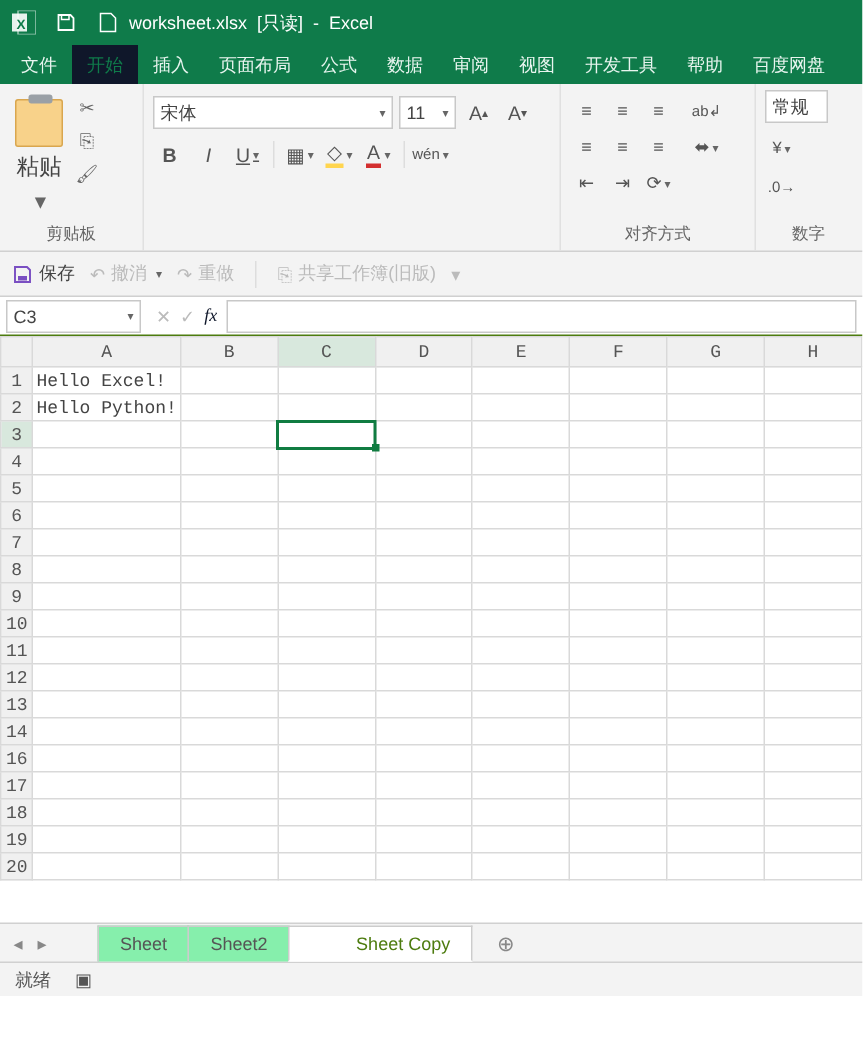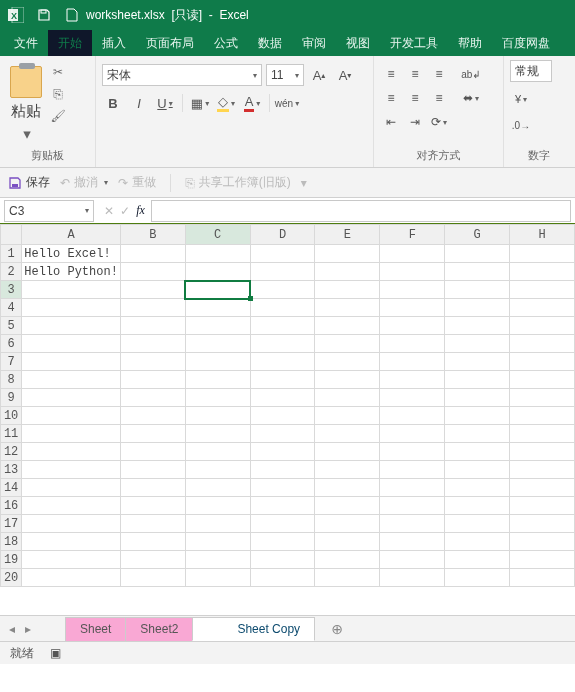--- a/index.html
+++ b/index.html
@@ -68,22 +68,22 @@
   table.sheet th.rowh{ width:22px; height:18px;}
   table.sheet td{ width:72px; height:18px; padding:0 2px; white-space:nowrap; overflow:visible;}
   table.sheet td.sel{ outline:2px solid #107c41; outline-offset:-1px; position:relative;}
   table.sheet td.sel::after{content:""; position:absolute; right:-3px; bottom:-3px; width:5px; height:5px; background:#107c41;}
   table.sheet th.colh.active, table.sheet th.rowh.active{ background:#d8e8dd;}
   .overflow{ position:relative; z-index:1;}
 
   
   .sheettabs { height:26px; background:#f3f3f3; display:flex; align-items:center; padding:0 4px; border-bottom:1px solid #d0d0d0;}
   .nav-btn{ width:16px; height:20px; display:flex; align-items:center; justify-content:center; color:#888; cursor:pointer;}
-  .stab{ padding:0 14px; height:24px; display:flex; align-items:center; border:1px solid #ccc; border-bottom:none; margin-left:-1px; background:#f9a8d4; font-size:12px; cursor:pointer; color:#555;}
-  .stab.active{ background:#fff; border-bottom:1px solid #fff; color:#0c4a6e;padding-left:44px;}
+  .stab{ padding:0 14px; height:24px; display:flex; align-items:center; border:1px solid #ccc; border-bottom:none; margin-left:-1px; background:#86efac; font-size:12px; cursor:pointer; color:#555;}
+  .stab.active{ background:#fff; border-bottom:1px solid #fff; color:#4d7c0f;padding-left:44px;}
   .addsheet{ width:24px; text-align:center; color:#888; font-size:14px; cursor:pointer; margin-left:10px;}
 
   
   .status{ height:22px; background:#f3f3f3; display:flex; align-items:center; padding:0 10px; font-size:12px; color:#555; gap:16px;}
 </style>
 </head>
 <body>
 
 <div class="titlebar">
   <span class="tb-icon">

